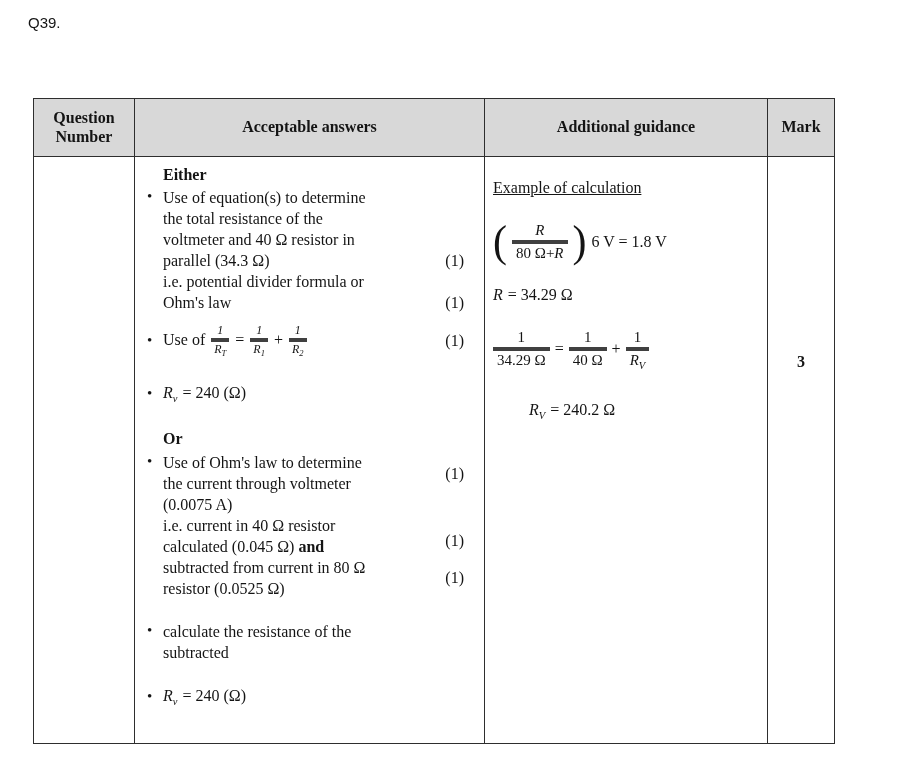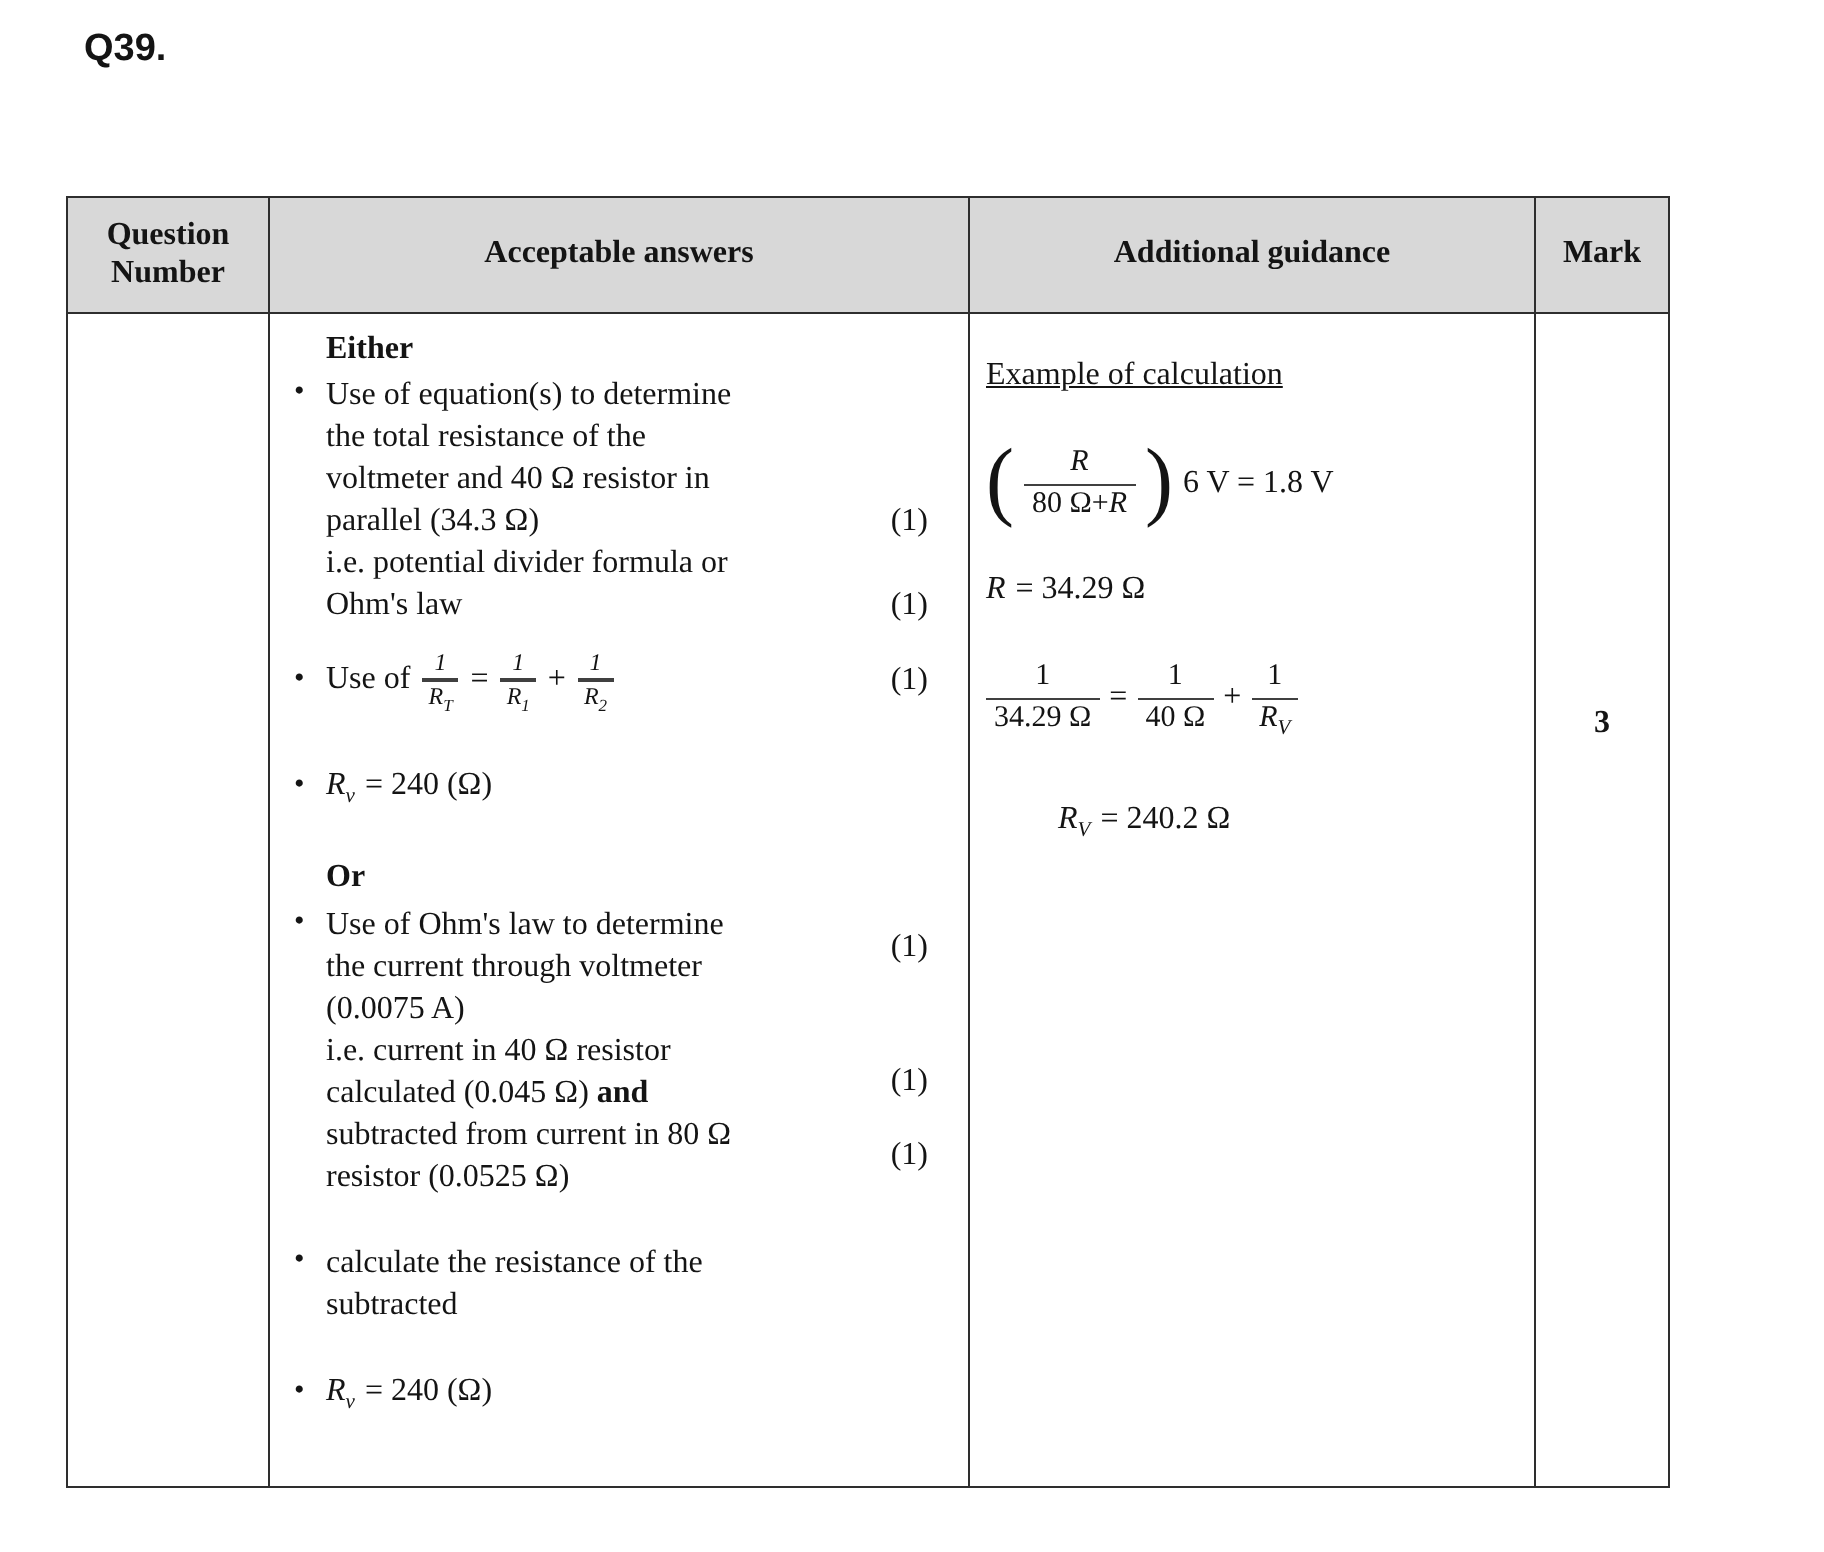--- a/index.html
+++ b/index.html
@@ -1,22 +1,22 @@
 <!DOCTYPE html>
 <html><head>
 <meta charset="utf-8">
 <style>
   html,body{margin:0;padding:0;}
   body{
     width:912px;height:776px;position:relative;background:#ffffff;
     font-family:"Liberation Serif", serif;color:#141414;overflow:hidden;
   }
   .q-label{
-    position:absolute;left:42px;top:14px;
-    font-family:"Liberation Sans", sans-serif;font-weight:bold;font-size:19px;
+    position:absolute;left:28px;top:14px;
+    font-family:"Liberation Sans", sans-serif;font-weight:normal;font-size:15px;
   }
   .mstable{
     position:absolute;left:33px;top:98px;width:800px;height:644px;
     display:grid;grid-template-columns:101px 350px 283px 66px;grid-template-rows:58px 1fr;
     border:1px solid #2e2e2e;box-sizing:content-box;
   }
   .cell{border-right:1px solid #2e2e2e;border-bottom:1px solid #2e2e2e;box-sizing:border-box;min-width:0;}
   .cell.last-col{border-right:none;}
   .cell.last-row{border-bottom:none;}
   .hcell{
@@ -34,30 +34,30 @@
   .ln{height:21px;line-height:21px;white-space:nowrap;}
   .mk{position:absolute;right:20px;height:21px;line-height:21px;}
   .bld{font-weight:bold;margin-left:4px;}
   .var{font-style:italic;}
   sub.s{font-size:10.5px;font-style:italic;line-height:0;}
 
   
   .eqrow{display:flex;align-items:center;gap:6px;height:38px;}
   .ifrac{display:inline-flex;flex-direction:column;align-items:center;font-size:12px;line-height:1.25;font-style:italic;}
   .ifrac .fn{padding:0 3px;}
-  .ifrac .fd{border-top:2px solid #404040;padding:0 3px;white-space:nowrap;}
+  .ifrac .fd{border-top:4px solid #404040;padding:0 3px;white-space:nowrap;}
   .ifrac sub.s{font-size:8.5px;}
 
   
   .guid{padding:20px 6px 0 8px;}
   .g-head{text-decoration:underline;height:21px;line-height:21px;}
   .g-eq{display:flex;align-items:center;gap:5px;margin-top:18px;height:52px;white-space:nowrap;}
   .sfrac{display:inline-flex;flex-direction:column;align-items:center;font-size:15px;line-height:1.3;}
   .sfrac .fn{padding:0 4px;}
-  .sfrac .fd{border-top:1px solid #404040;padding:0 4px;white-space:nowrap;text-align:center;}
+  .sfrac .fd{border-top:4px solid #404040;padding:0 4px;white-space:nowrap;text-align:center;}
   .bp{font-size:42px;line-height:0.9;font-weight:normal;transform:scaleY(1.05);}
   .g-res{margin-top:16px;height:21px;line-height:21px;}
   .g-res.second{margin-top:24px;margin-left:36px;}
   .rest{margin-left:5px;}
 
   
   .mark-val{margin-top:196px;text-align:center;font-weight:bold;font-size:16px;}
 
   
   .mt-b1{margin-top:1px;}

